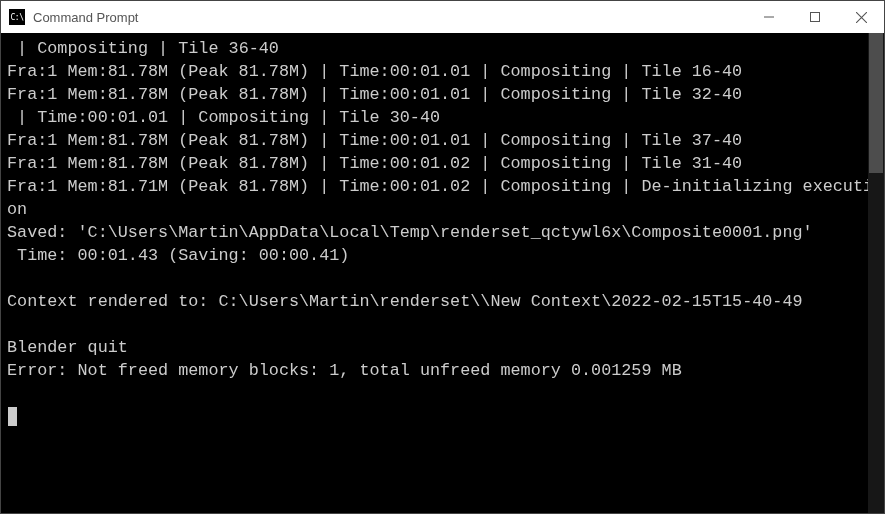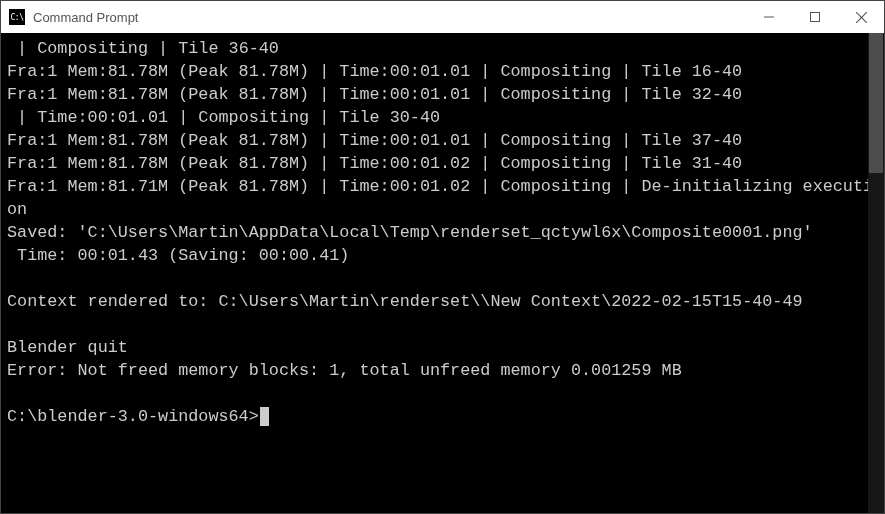--- a/index.html
+++ b/index.html
@@ -125,18 +125,18 @@
 Fra:1 Mem:81.78M (Peak 81.78M) | Time:00:01.02 | Compositing | Tile 31-40
 Fra:1 Mem:81.71M (Peak 81.78M) | Time:00:01.02 | Compositing | De-initializing execution
 Saved: 'C:\Users\Martin\AppData\Local\Temp\renderset_qctywl6x\Composite0001.png'
  Time: 00:01.43 (Saving: 00:00.41)
 
 Context rendered to: C:\Users\Martin\renderset\\New Context\2022-02-15T15-40-49
 
 Blender quit
 Error: Not freed memory blocks: 1, total unfreed memory 0.001259 MB
 
-</span><span>C:\blender-3.0-windows64&gt;</span><span class="cursor"></span>
+</span><span class="cursor"></span>
     <div class="scrollbar">
       <div class="scroll-thumb"></div>
     </div>
   </div>
 </div>
 
 </body></html>

